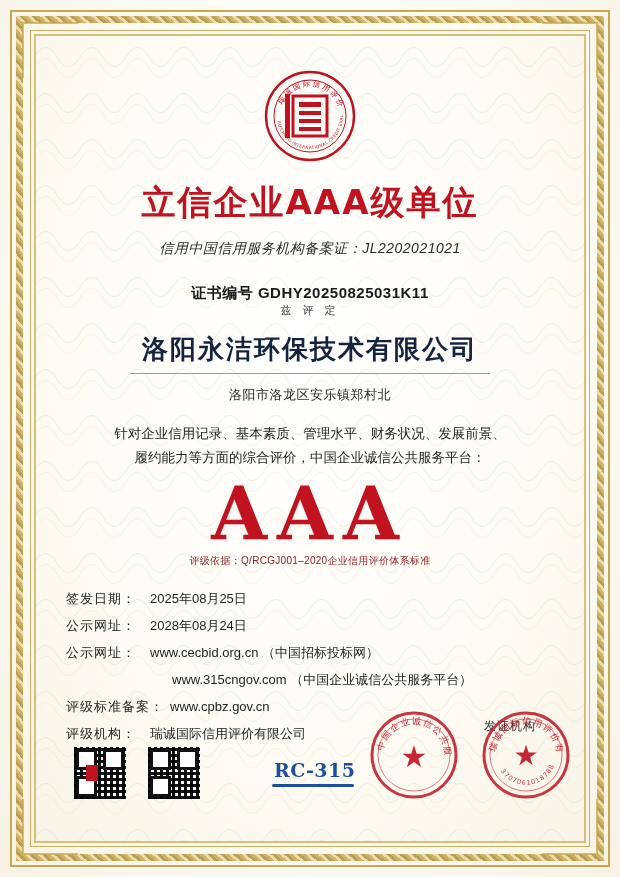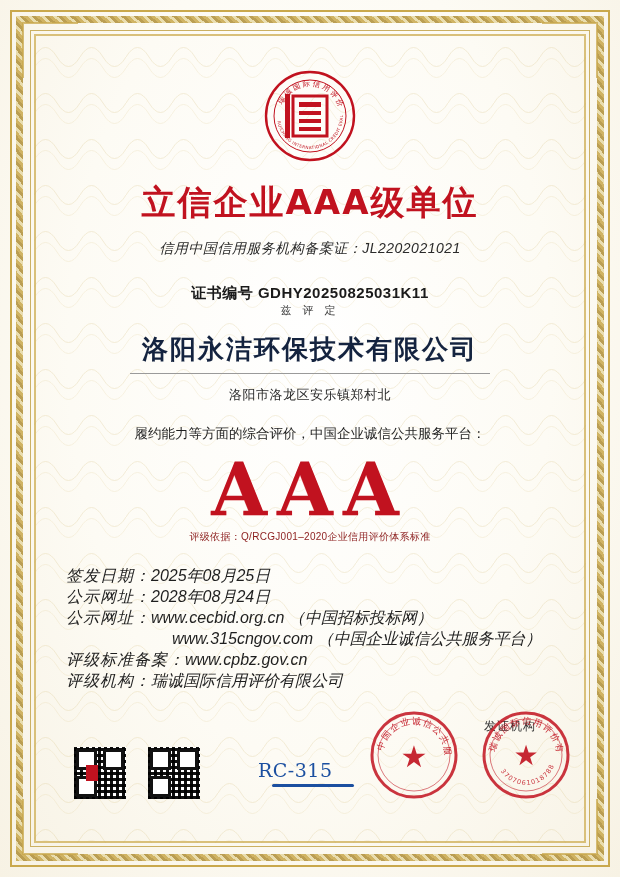--- a/index.html
+++ b/index.html
@@ -97,22 +97,22 @@
     letter-spacing:10px;
     line-height:1;
     text-shadow:0 1px 0 #f0b9b9;
   }
   .standard{
     margin-top:4px;font-size:10px;color:#8b1c1c;letter-spacing:.3px;
   }
 
   .fields{
     margin-top:22px;width:100%;
-    display:flex;flex-direction:column;
-    font-size:16px;color:#1f1f1f;font-style:italic;
+    display:flex;flex-direction:column;gap:9px;
+    font-size:13px;color:#1f1f1f;
   }
   .frow{display:flex;align-items:baseline;padding-left:22px;}
   .flabel{min-width:84px;text-align:left;letter-spacing:1px;}
   .fval{text-align:left;}
   .frow.indent{padding-left:128px;}
 
   .footer{
     position:absolute;left:0;right:0;bottom:6px;height:112px;
   }
   .qr{
@@ -124,23 +124,23 @@
     background-blend-mode:multiply;
   }
   .qr.a{left:30px;}
   .qr.b{left:104px;}
   .qr .fp{position:absolute;width:15px;height:15px;border:3px solid #111;background:#fff;}
   .qr .fp.tl{left:2px;top:2px;}
   .qr .fp.tr{right:2px;top:2px;}
   .qr .fp.bl{left:2px;bottom:2px;}
   .qr.a .dot{position:absolute;left:12px;top:18px;width:12px;height:16px;background:#c1121f;}
   .rc315{
-    position:absolute;left:214px;bottom:46px;
+    position:absolute;left:230px;bottom:46px;
     font-family:"DejaVu Serif","Liberation Serif",serif;
-    font-size:19px;font-weight:normal;color:#1b4fa0;letter-spacing:.5px;
+    font-size:19px;font-weight:bold;color:#1b4fa0;letter-spacing:.5px;
   }
   .rc315-underline{
     position:absolute;left:228px;bottom:40px;width:82px;height:3px;
     background:#1b4fa0;border-radius:2px;
   }
 
   .stamp{
     position:absolute;bottom:18px;width:108px;height:108px;
   }
   .stamp.s1{left:316px;}
@@ -205,20 +205,21 @@
     <div class="certno">
       <span>证书编号</span>
       <span>GDHY20250825031K11</span>
     </div>
 
     <div class="hereby">兹 评 定</div>
     <div class="company">洛阳永洁环保技术有限公司</div>
     <div class="address">洛阳市洛龙区安乐镇郑村北</div>
 
     <div class="desc">
+      <div>针对企业信用记录、基本素质、管理水平、财务状况、发展前景、</div>
       <div>履约能力等方面的综合评价，中国企业诚信公共服务平台：</div>
     </div>
 
     <div class="grade">AAA</div>
     <div class="standard">评级依据：Q/RCGJ001–2020企业信用评价体系标准</div>
 
     <div class="fields">
       <div class="frow">
         <span class="flabel">签发日期：</span>
         <span class="fval">2025年08月25日</span>

